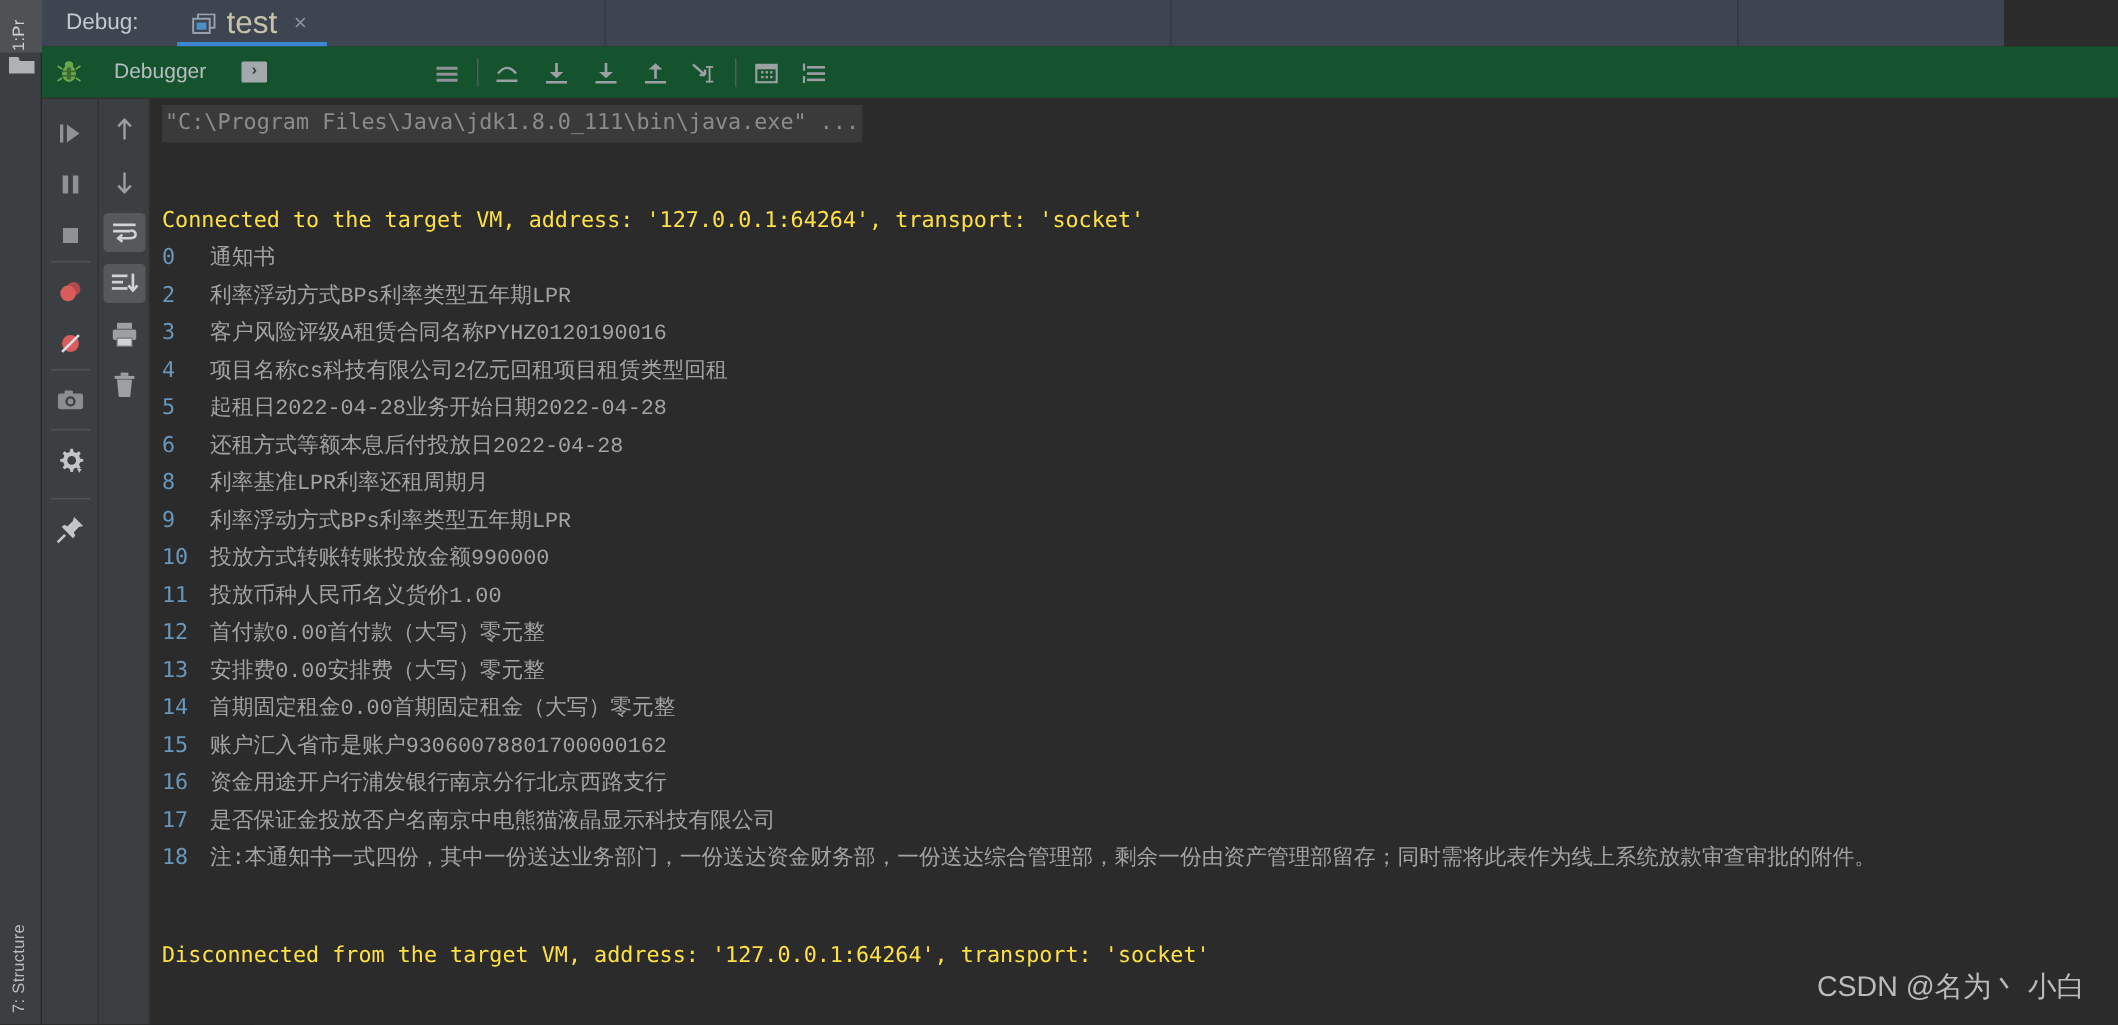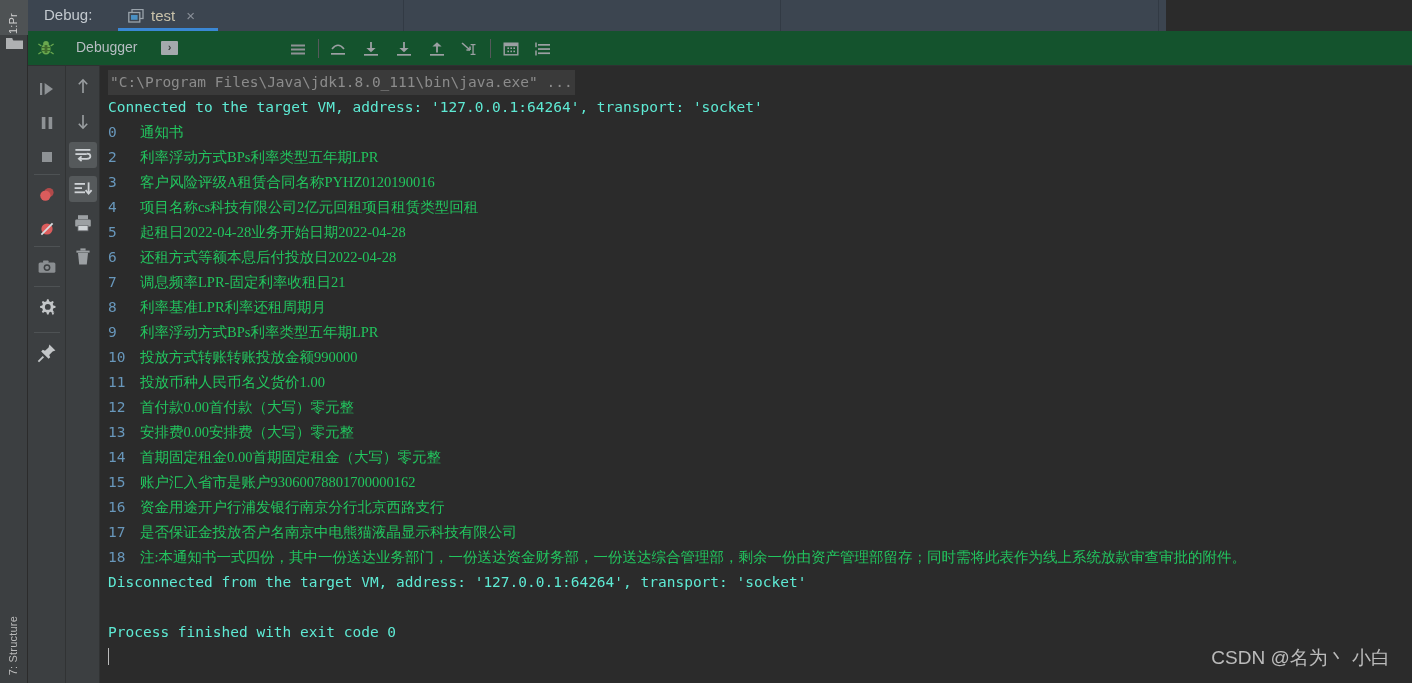--- a/index.html
+++ b/index.html
@@ -27,36 +27,36 @@
     white-space: nowrap; font-family: "Liberation Sans", sans-serif;
   }
   .vlabel.project { left: 7px; top: 2px; height: 32px; color: #cfcfcf; }
   .vlabel.structure { left: 7px; bottom: 8px; }
   .folder-icon {
     position: absolute; left: 5px; top: 36px; width: 19px; height: 15px;
   }
 
   
   .topbar {
-    position: absolute; left: 28px; top: 0; width: 1138px; height: 31px;
+    position: absolute; left: 28px; top: 0; width: 1308px; height: 31px;
     background: #3c4550;
   }
   .topbar .vdiv {
     position: absolute; top: 0; width: 1px; height: 31px; background: #323a44;
   }
   .debug-label {
     position: absolute; left: 16px; top: 6px;
     font-size: 15px; color: #c3c9cf;
   }
   .tab-test {
     position: absolute; left: 90px; top: 0; height: 31px;
     display: flex; align-items: center; gap: 7px; padding: 0 10px;
     cursor: default;
   }
-  .tab-test .tab-label { font-size: 15px; color: #c9c2aa; }
+  .tab-test .tab-label { font-size: 21px; color: #c9c2aa; }
   .tab-test .tab-close { font-size: 15px; color: #8a9099; margin-left: 4px; }
   .tab-underline {
     position: absolute; left: 90px; top: 28px; width: 100px; height: 3px;
     background: #3b87d4;
   }
 
   
   .toolrow {
     position: absolute; left: 28px; top: 31px; width: 1384px; height: 35px;
     background: #14532d; border-bottom: 1px solid #2f3132;
@@ -104,24 +104,24 @@
     background: #2b2b2b; overflow: hidden;
     font-family: "DejaVu Sans Mono", "Liberation Mono", monospace;
     font-size: 14.5px; line-height: 25px;
     padding: 4px 0 0 8px;
   }
   .line { white-space: pre; color: #a9b7c6; height: 25px; }
   .line.cmd {
     color: #8c8c8c; background: #3a3a3a; display: inline-block;
     padding: 0 2px;
   }
-  .line.sys { color: #5eead4; }
+  .line.sys { color: #fde047; margin-top: 40px; }
   .line.item { color: #a9b7c6; }
   .idx { display: inline-block; width: 32px; color: #6897bb; }
-  .txt { color: #22c55e; font-family: Liberation Serif, serif; }
+  .txt { color: #a3a3a3; font-family: Liberation Mono, monospace; }
   .blank { height: 25px; }
   .caret {
     display: inline-block; width: 1px; height: 17px; background: #bbbbbb;
     vertical-align: -3px;
   }
 
   
   .watermark {
     position: absolute; right: 22px; bottom: 12px;
     font-size: 19px; color: #c8c8c8; font-family: "Liberation Sans", sans-serif;
@@ -337,21 +337,20 @@
     </div>
     <div class="line sys">Connected to the target VM, address: '127.0.0.1:64264', transport: 'socket'</div>
 
     <div id="rows-host">
         <div class="line item"><span class="idx">0</span><span class="txt">通知书</span></div>
         <div class="line item"><span class="idx">2</span><span class="txt">利率浮动方式BPs利率类型五年期LPR</span></div>
         <div class="line item"><span class="idx">3</span><span class="txt">客户风险评级A租赁合同名称PYHZ0120190016</span></div>
         <div class="line item"><span class="idx">4</span><span class="txt">项目名称cs科技有限公司2亿元回租项目租赁类型回租</span></div>
         <div class="line item"><span class="idx">5</span><span class="txt">起租日2022-04-28业务开始日期2022-04-28</span></div>
         <div class="line item"><span class="idx">6</span><span class="txt">还租方式等额本息后付投放日2022-04-28</span></div>
-        <div class="line item"><span class="idx">7</span><span class="txt">调息频率LPR-固定利率收租日21</span></div>
         <div class="line item"><span class="idx">8</span><span class="txt">利率基准LPR利率还租周期月</span></div>
         <div class="line item"><span class="idx">9</span><span class="txt">利率浮动方式BPs利率类型五年期LPR</span></div>
         <div class="line item"><span class="idx">10</span><span class="txt">投放方式转账转账投放金额990000</span></div>
         <div class="line item"><span class="idx">11</span><span class="txt">投放币种人民币名义货价1.00</span></div>
         <div class="line item"><span class="idx">12</span><span class="txt">首付款0.00首付款（大写）零元整</span></div>
         <div class="line item"><span class="idx">13</span><span class="txt">安排费0.00安排费（大写）零元整</span></div>
         <div class="line item"><span class="idx">14</span><span class="txt">首期固定租金0.00首期固定租金（大写）零元整</span></div>
         <div class="line item"><span class="idx">15</span><span class="txt">账户汇入省市是账户93060078801700000162</span></div>
         <div class="line item"><span class="idx">16</span><span class="txt">资金用途开户行浦发银行南京分行北京西路支行</span></div>
         <div class="line item"><span class="idx">17</span><span class="txt">是否保证金投放否户名南京中电熊猫液晶显示科技有限公司</span></div>

